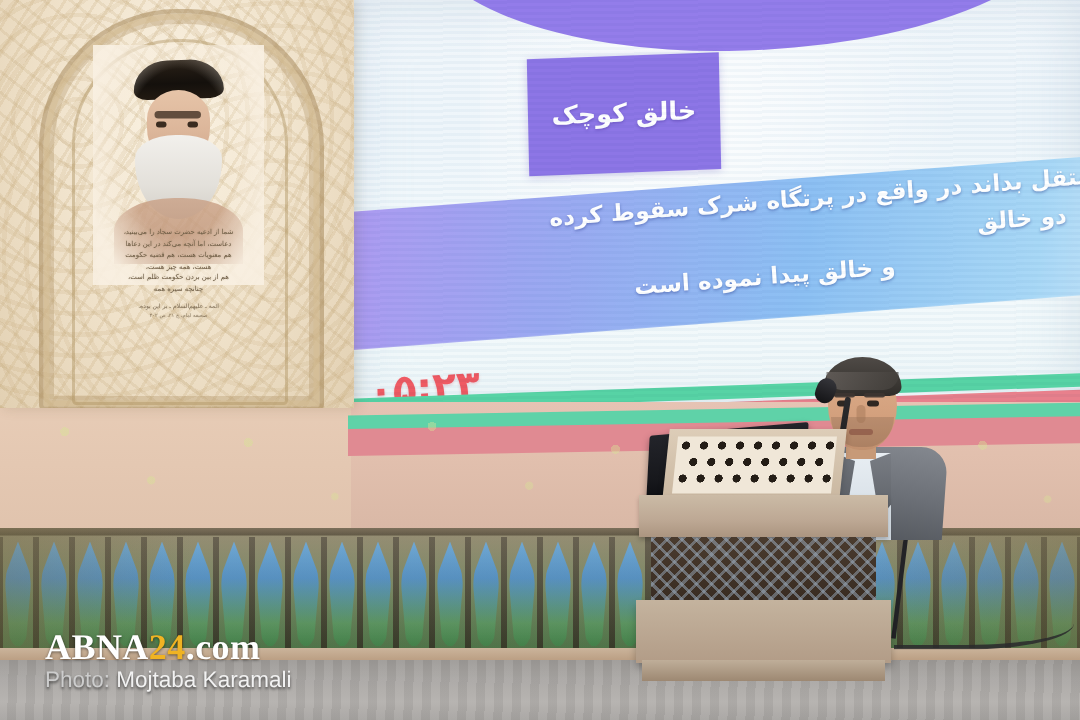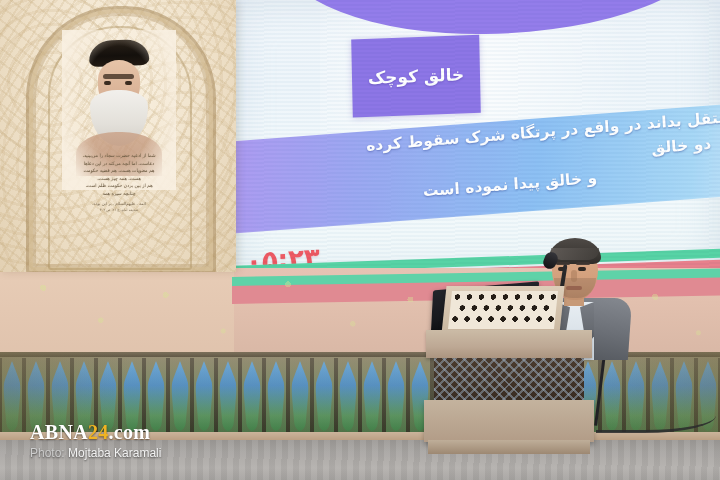--- a/index.html
+++ b/index.html
@@ -450,27 +450,27 @@
     position:absolute;left:600px;top:330px;width:3px;height:96px;
     background:#232326;transform:rotate(7deg);
   }
 
   
   .watermark{
     position:absolute;left:30px;top:422px;z-index:40;
   }
   .wm-logo{
     font-family:"Liberation Serif", serif;
-    font-size:20px;font-weight:bold;letter-spacing:.3px;line-height:20px;
+    font-size:24px;font-weight:bold;letter-spacing:.3px;line-height:20px;
     color:#ffffff;text-shadow:0 1px 2px rgba(0,0,0,.55);
   }
   .wm-logo .gold{color:#f0b323;}
   .wm-credit{
     font-family:"Liberation Sans", sans-serif;
-    font-size:12px;line-height:19px;margin-top:2px;color:#f2f2f2;
+    font-size:15px;line-height:19px;margin-top:2px;color:#f2f2f2;
     text-shadow:0 1px 2px rgba(0,0,0,.6);
   }
   .wm-credit .lbl{color:#cdcdcd;}
 </style>
 </head>
 <body>
 
 <div id="stage">
 
   <div class="wall-top"></div>

